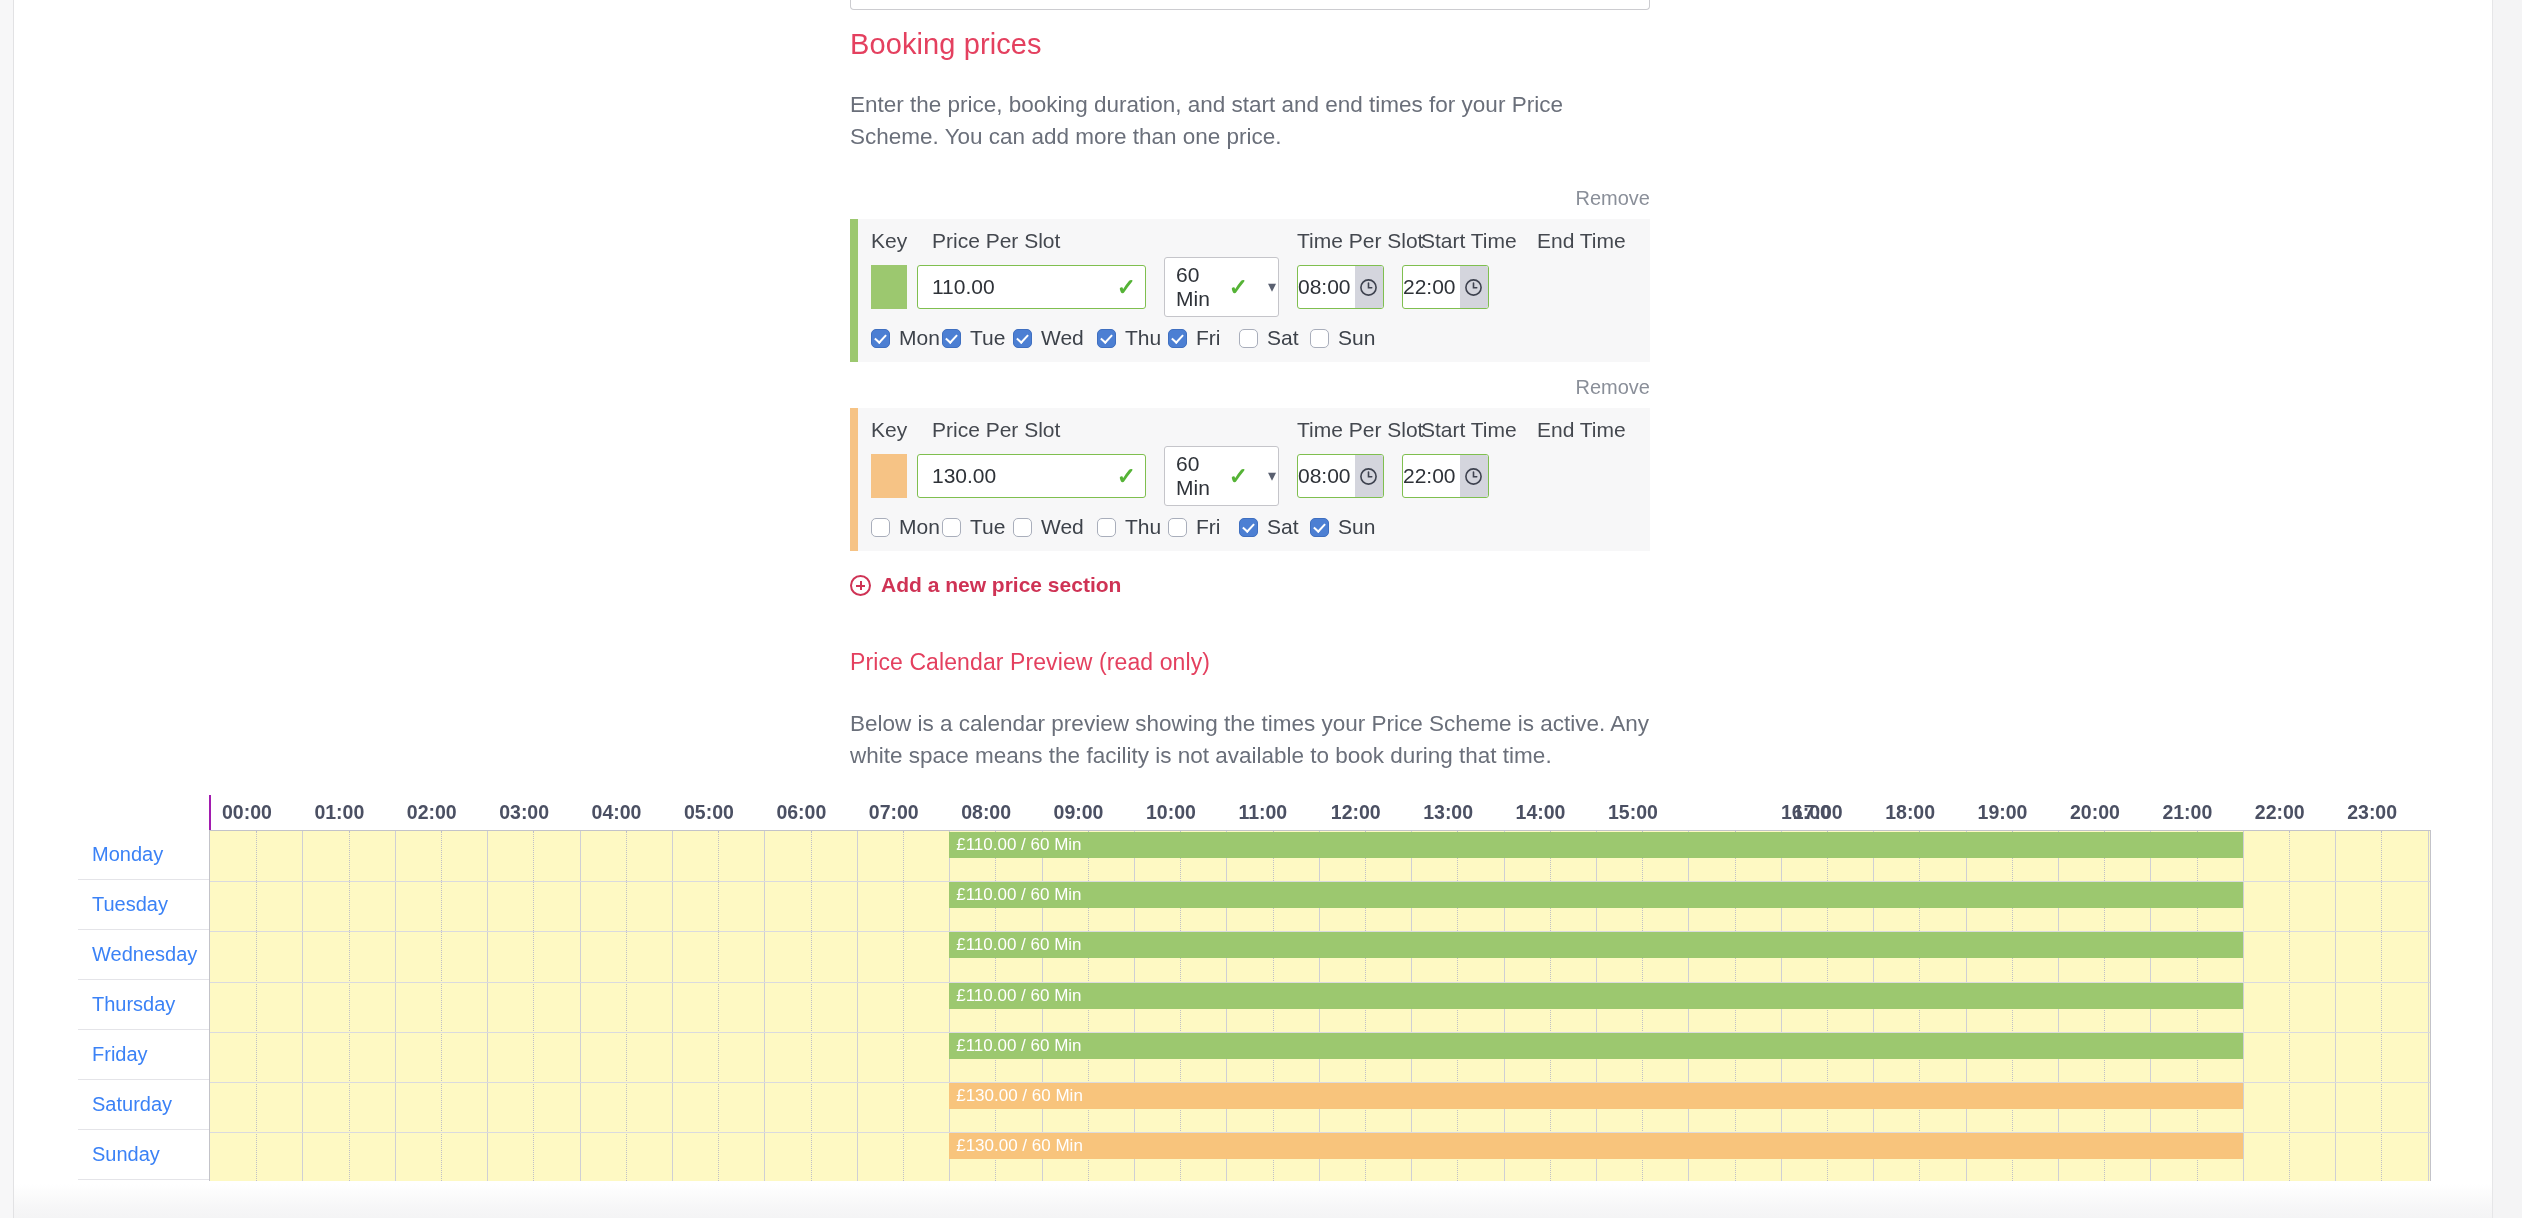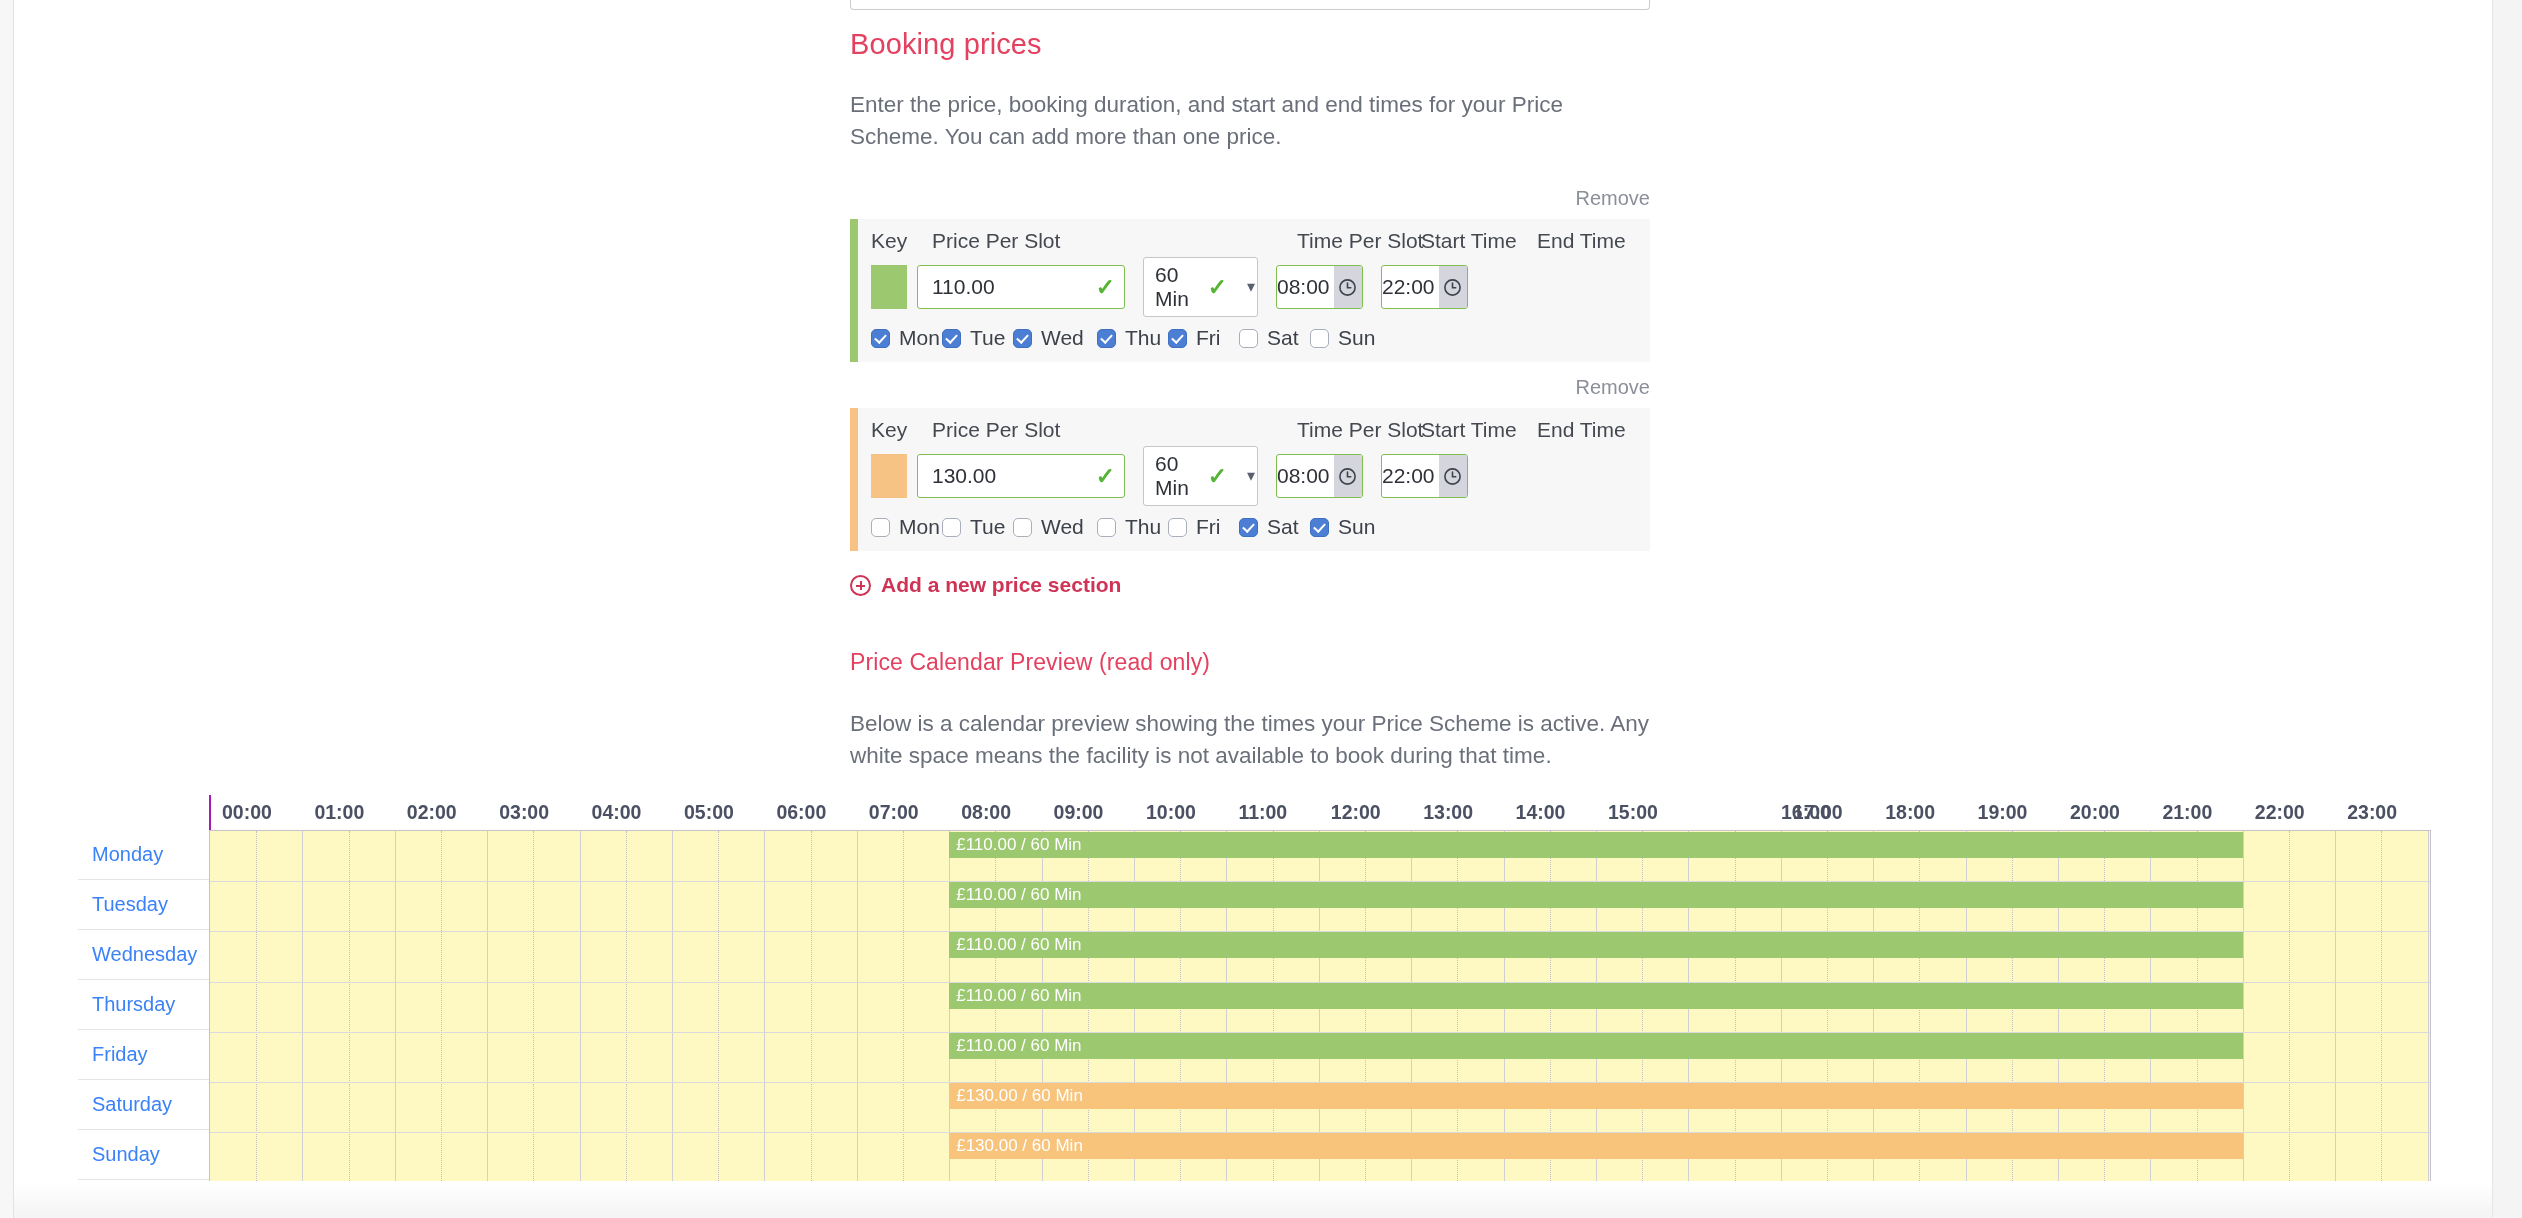--- a/index.html
+++ b/index.html
@@ -111,21 +111,21 @@
   }
   .key-swatch {
     width: 36px; height: 44px;
     background: #9cc86f;
     flex: 0 0 auto;
   }
   .key-swatch.orange { background: #f6c385; }
 
   .field-price {
     flex: 0 0 auto;
-    width: 208px; height: 44px;
+    width: 229px; height: 44px;
     background: #fff;
     border: 1px solid #7fbf4f;
     border-radius: 3px;
     display: flex; align-items: center;
     padding: 0 9px 0 14px;
     position: relative;
   }
   .field-price .val { font-size: 21px; color: #2e3238; flex: 1; }
   .tick { color: #55b336; font-size: 23px; font-weight: bold; line-height: 1; }
 

